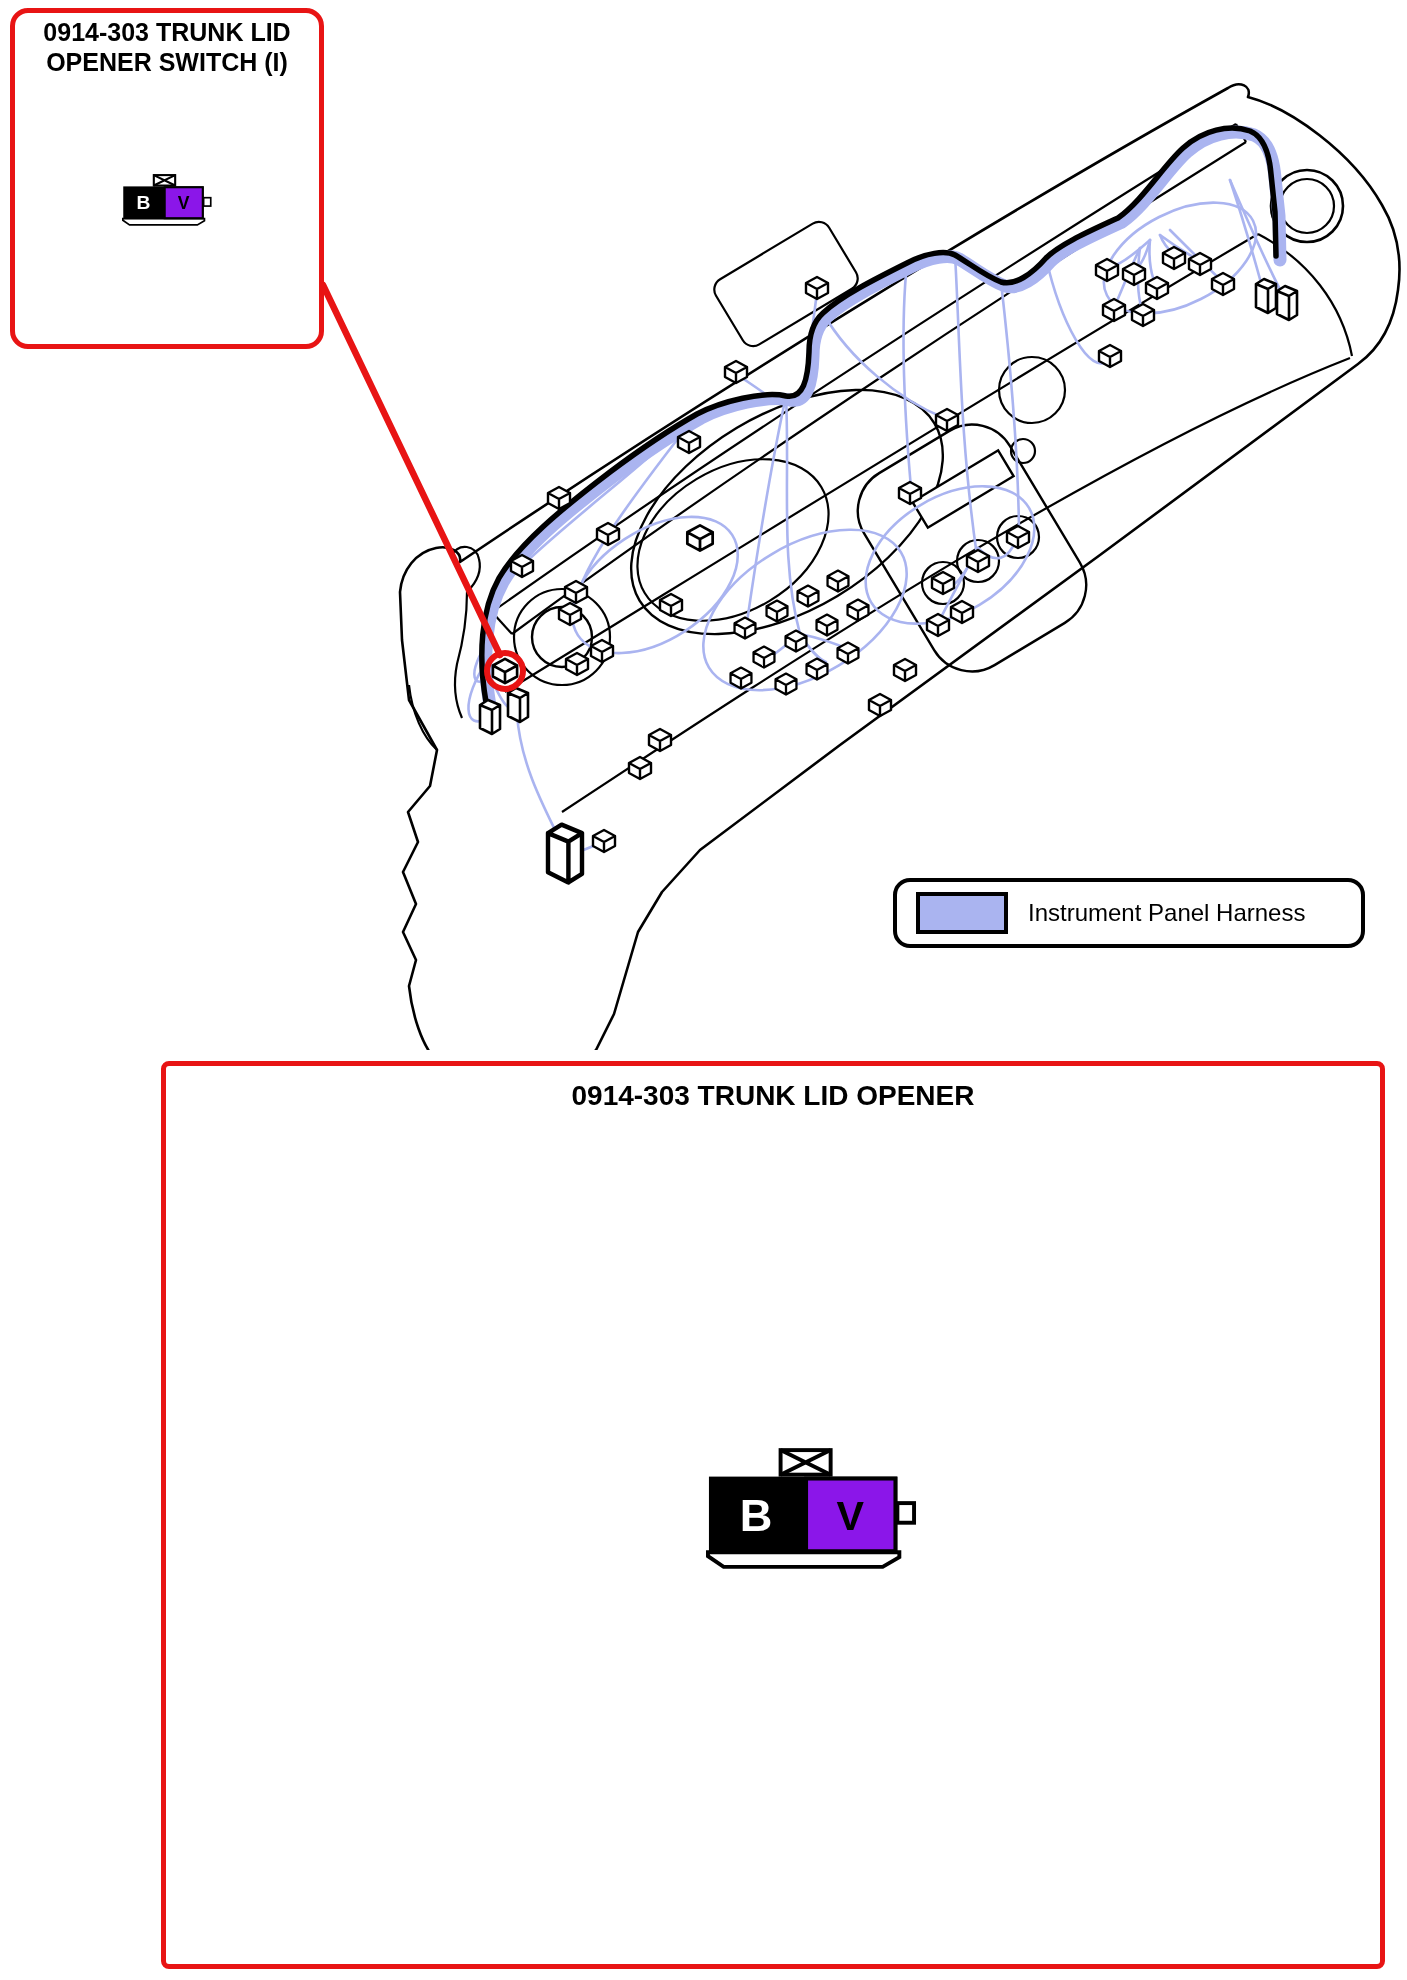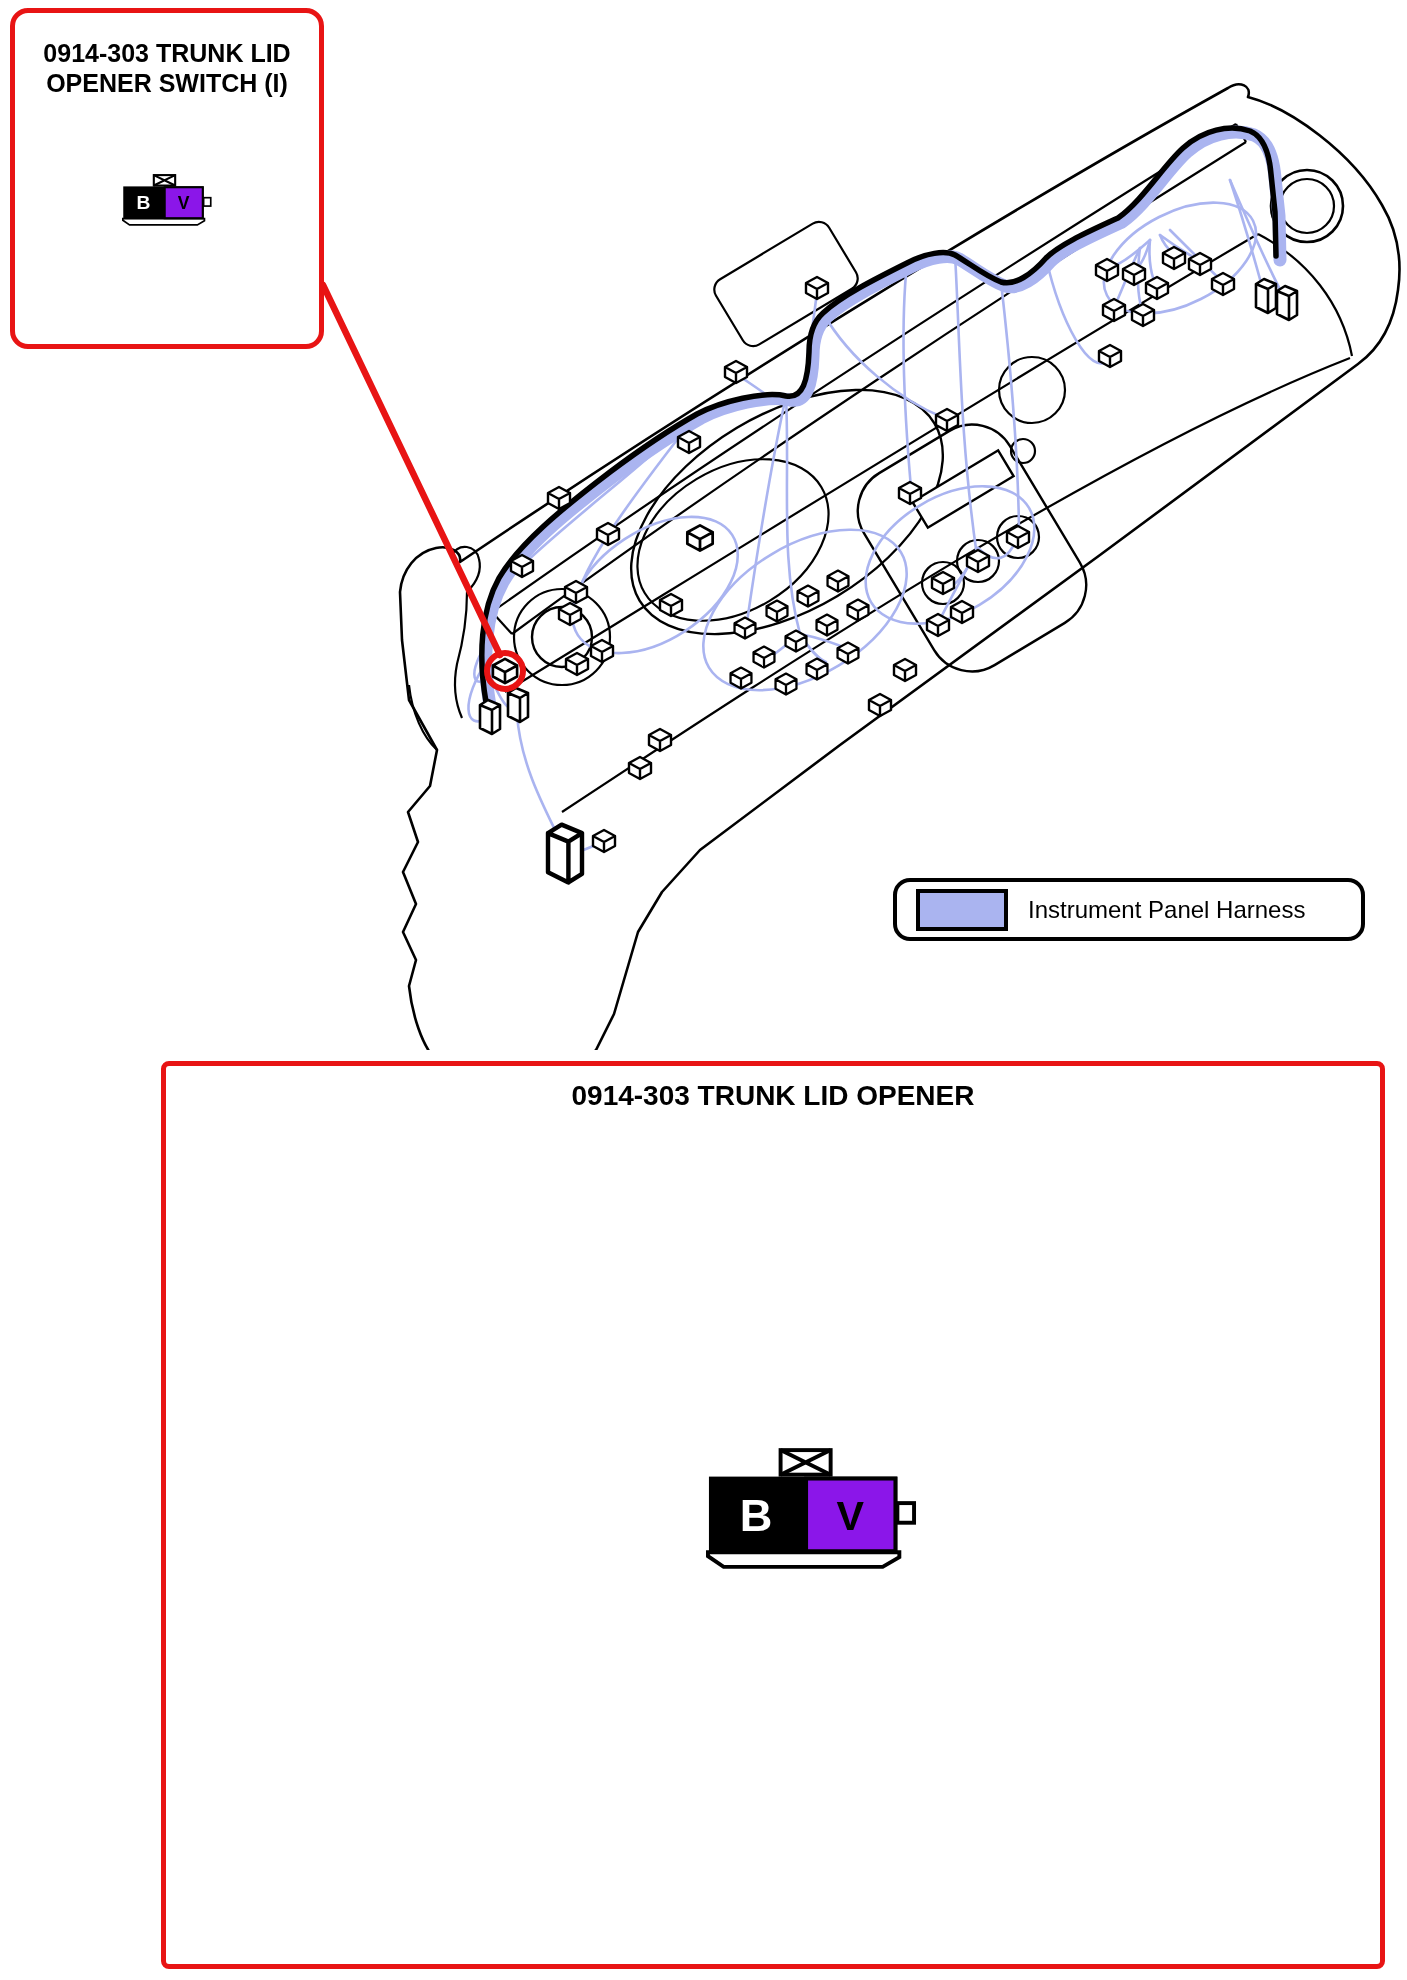--- a/index.html
+++ b/index.html
@@ -7,26 +7,26 @@
     position:relative;width:1407px;height:1980px;background:#ffffff;overflow:hidden;
     font-family:"Liberation Sans",sans-serif;color:#000;
   }
   .callout-box{
     position:absolute;border:5px solid #e81414;border-radius:18px;background:transparent;
     box-sizing:border-box;text-align:center;
   }
   #top-box{left:10px;top:8px;width:314px;height:341px;}
   #bottom-box{left:161px;top:1061px;width:1224px;height:908px;border-radius:8px;}
   .box-title{font-weight:bold;line-height:1.18;letter-spacing:0px;}
-  #top-box .box-title{font-size:25px;margin-top:26px;}
+  #top-box .box-title{font-size:25px;margin-top:5px;}
   #bottom-box .box-title{font-size:28px;margin-top:13px;}
   #diagram-svg{position:absolute;left:0;top:0;z-index:1;}
   .overlay{z-index:2;}
   #legend-box{
-    position:absolute;left:893px;top:878px;width:472px;height:63px;
+    position:absolute;left:893px;top:878px;width:472px;height:70px;
     border:4px solid #000;border-radius:17px;box-sizing:border-box;
     display:flex;align-items:center;background:#fff;z-index:2;
   }
   #legend-swatch-svg{margin-left:19px;display:block;}
   #legend-label{margin-left:20px;font-size:24px;font-weight:normal;}
   .conn-icon{position:absolute;z-index:3;}
   #small-conn{left:122px;top:174px;}
   #large-conn{left:706px;top:1448px;}
 </style>
 </head>

